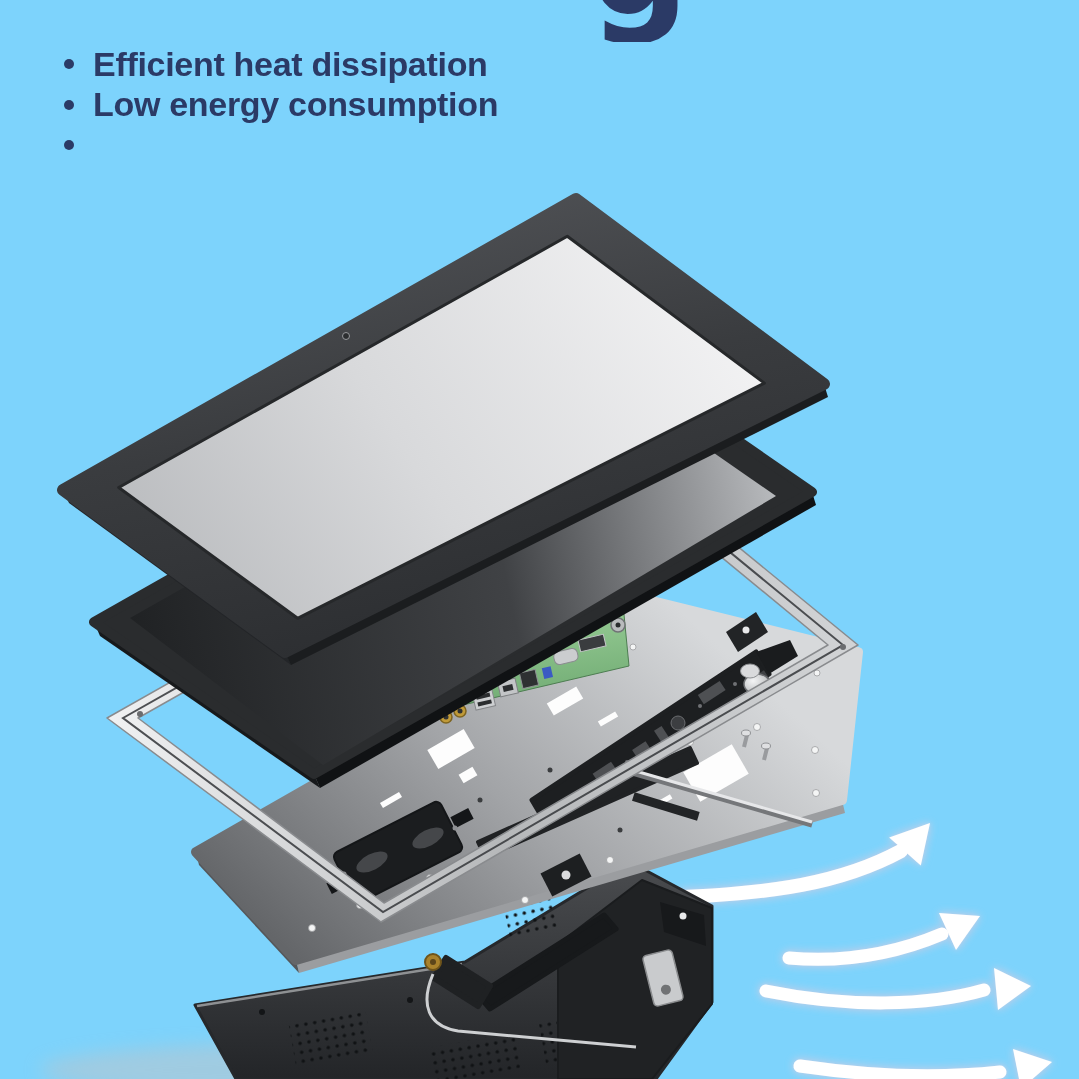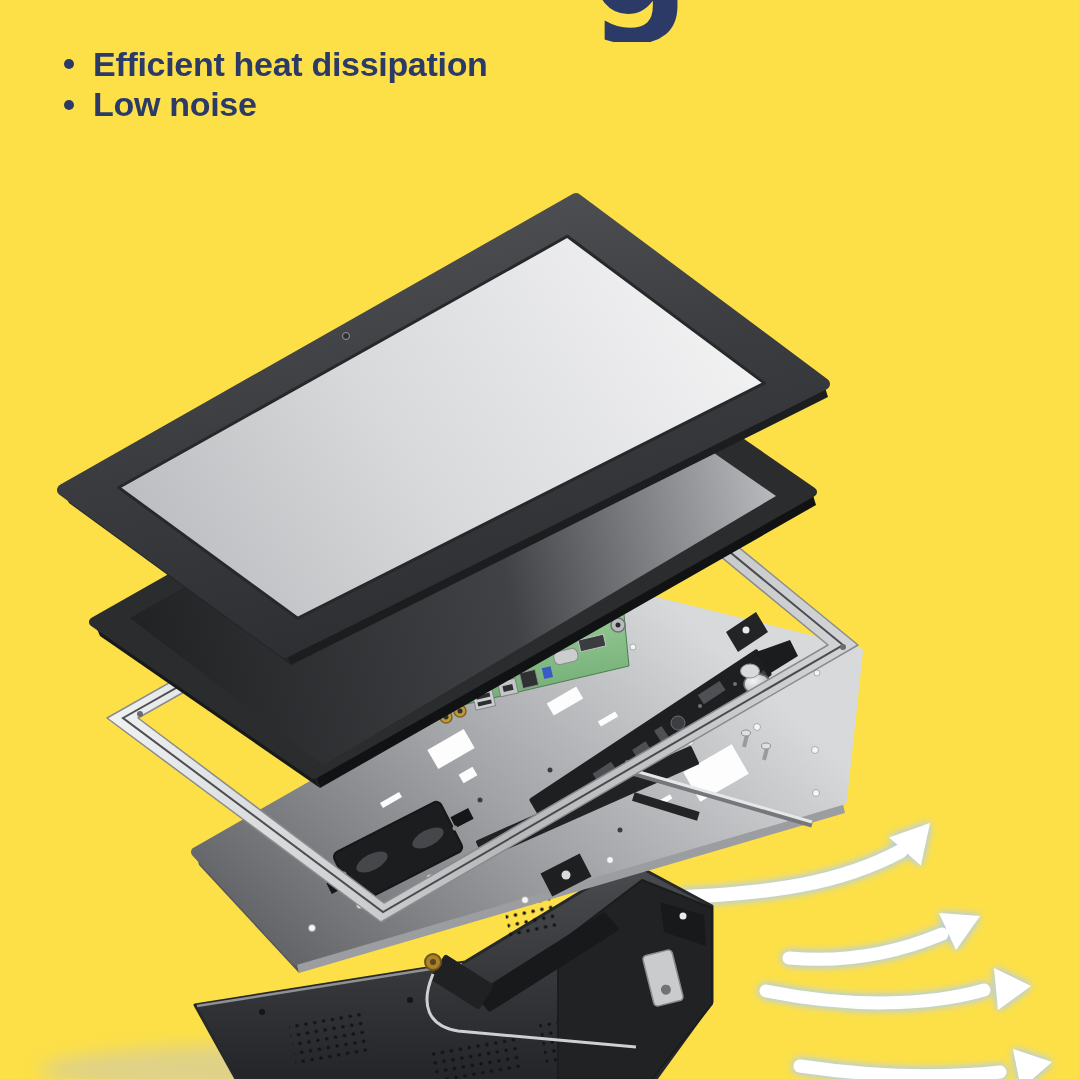--- a/index.html
+++ b/index.html
@@ -1,16 +1,16 @@
 <!DOCTYPE html>
 <html style="--text-navy: #2b3a66; --arrow-blue: #a9c8e8; --pcb-green: #7fb580; --bezel-gray: #45474a; --tray-silver: #c9cbcd; --frame-silver: #d9dadc; --cover-dark: #2b2d30;"><head>
 <meta charset="utf-8">
 <style>
   html,body{margin:0;padding:0;background:#ffffff;}
-  .stage{position:relative;width:1079px;height:1079px;background:#fde047;overflow:hidden;
+  .stage{position:relative;width:1079px;height:1079px;background:#7dd3fc;overflow:hidden;
          font-family:"Liberation Sans",sans-serif;}
   .heading-clip{position:absolute;left:0;top:0;width:1079px;height:42px;overflow:hidden;}
   .heading-glyph{position:absolute;left:589px;top:-104px;line-height:1;
          font-family:"DejaVu Sans",sans-serif;font-weight:bold;font-size:140px;
          color:var(--text-navy,#2b3a66);}
   .features{position:absolute;left:57px;top:44px;}
   .feature-row{display:flex;align-items:center;height:40.5px;}
   .bullet-dot{width:10px;height:10px;border-radius:50%;background:var(--text-navy,#2b3a66);
          margin:0 19px 0 7px;flex:none;}
   .feature-text{font-size:34px;font-weight:bold;letter-spacing:-0.3px;white-space:nowrap;
@@ -26,21 +26,24 @@
     <span class="heading-glyph">g</span>
   </div>
 
   <div class="features">
     <div class="feature-row">
       <span class="bullet-dot"></span>
       <span class="feature-text">Efficient heat dissipation</span>
     </div>
     <div class="feature-row">
       <span class="bullet-dot"></span>
-      <span class="feature-text">Low noise</span>
+      <span class="feature-text">Low energy consumption</span>
+    </div>
+    <div class="feature-row">
+      <span class="bullet-dot"></span>
     </div>
   </div>
 
   <svg class="art" width="1079" height="1079" viewBox="0 0 1079 1079">
     <defs>
       <linearGradient id="bezelGrad" x1="0" y1="0" x2="0.35" y2="1">
         <stop offset="0" stop-color="#56585c"></stop>
           <stop offset="0.55" stop-color="#3a3c3f"></stop>
           <stop offset="1" stop-color="#2d2f32"></stop>
       </linearGradient>

